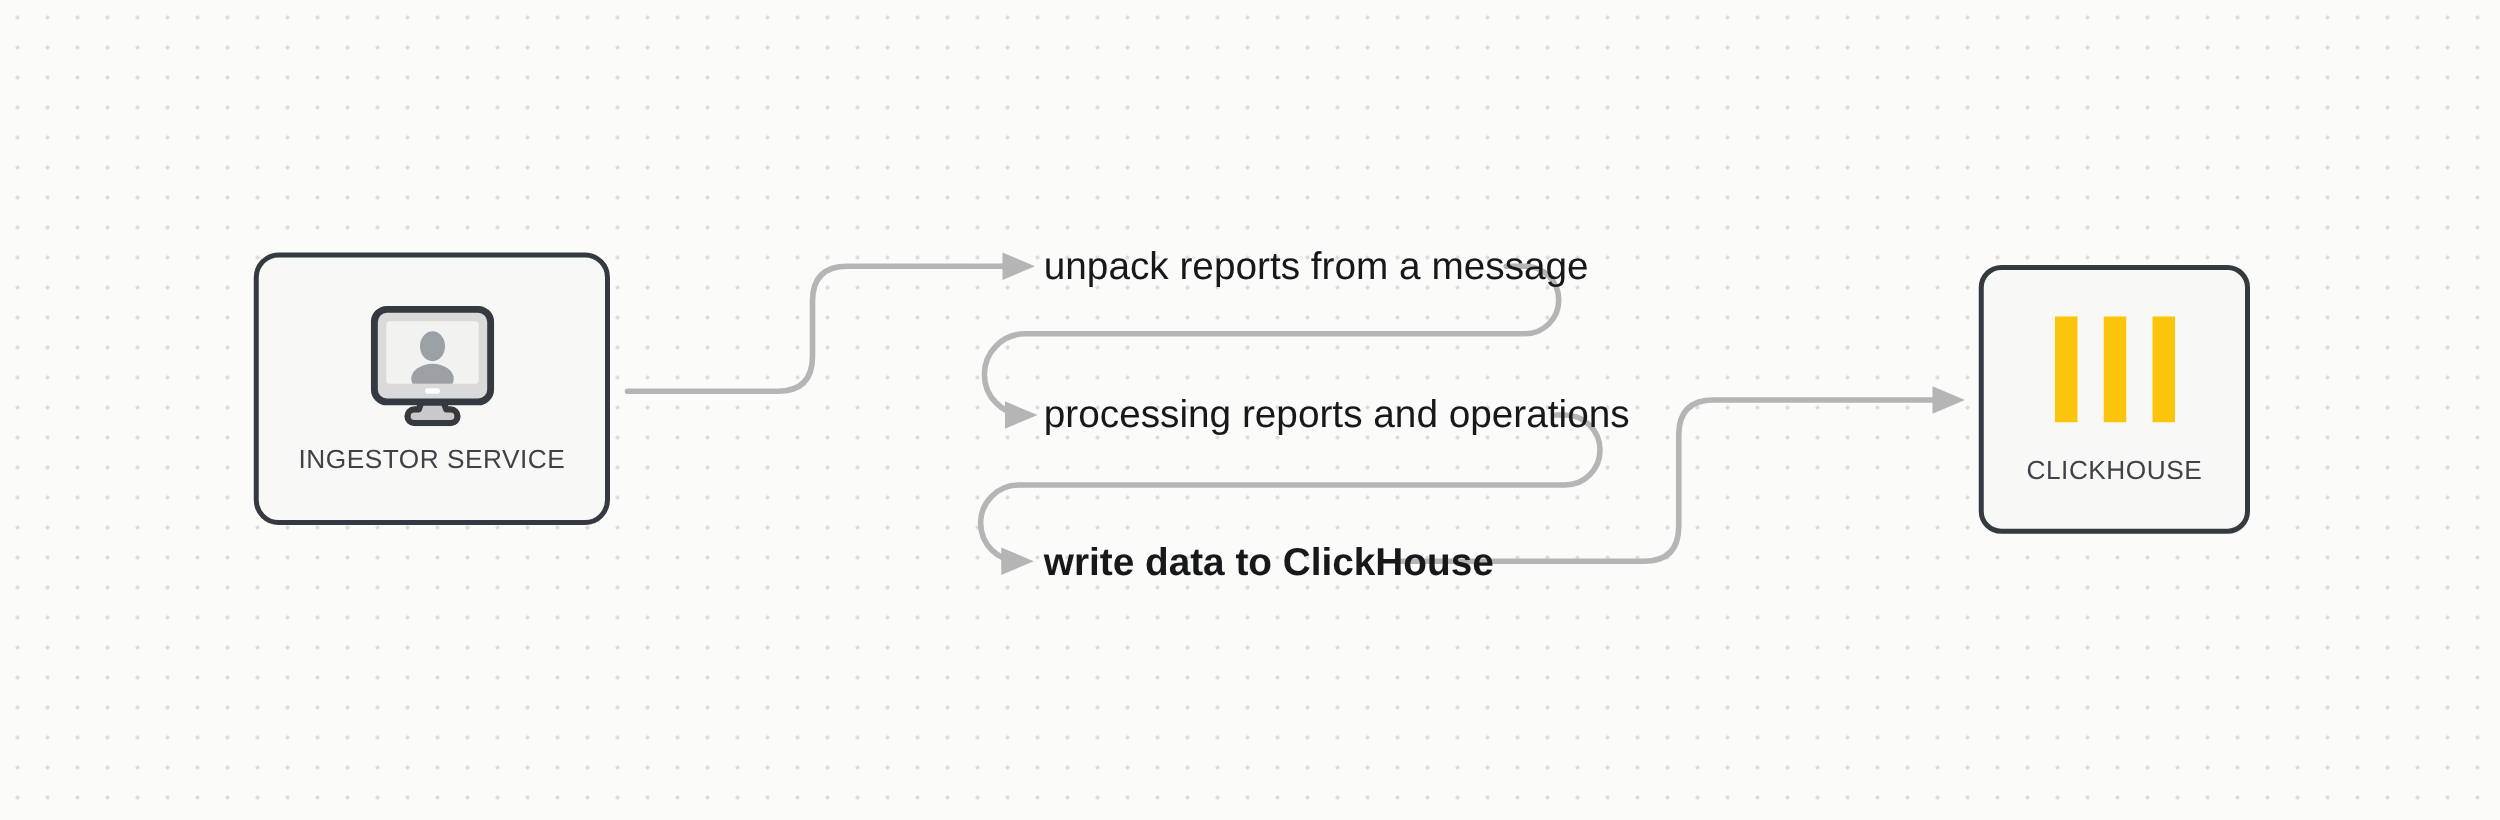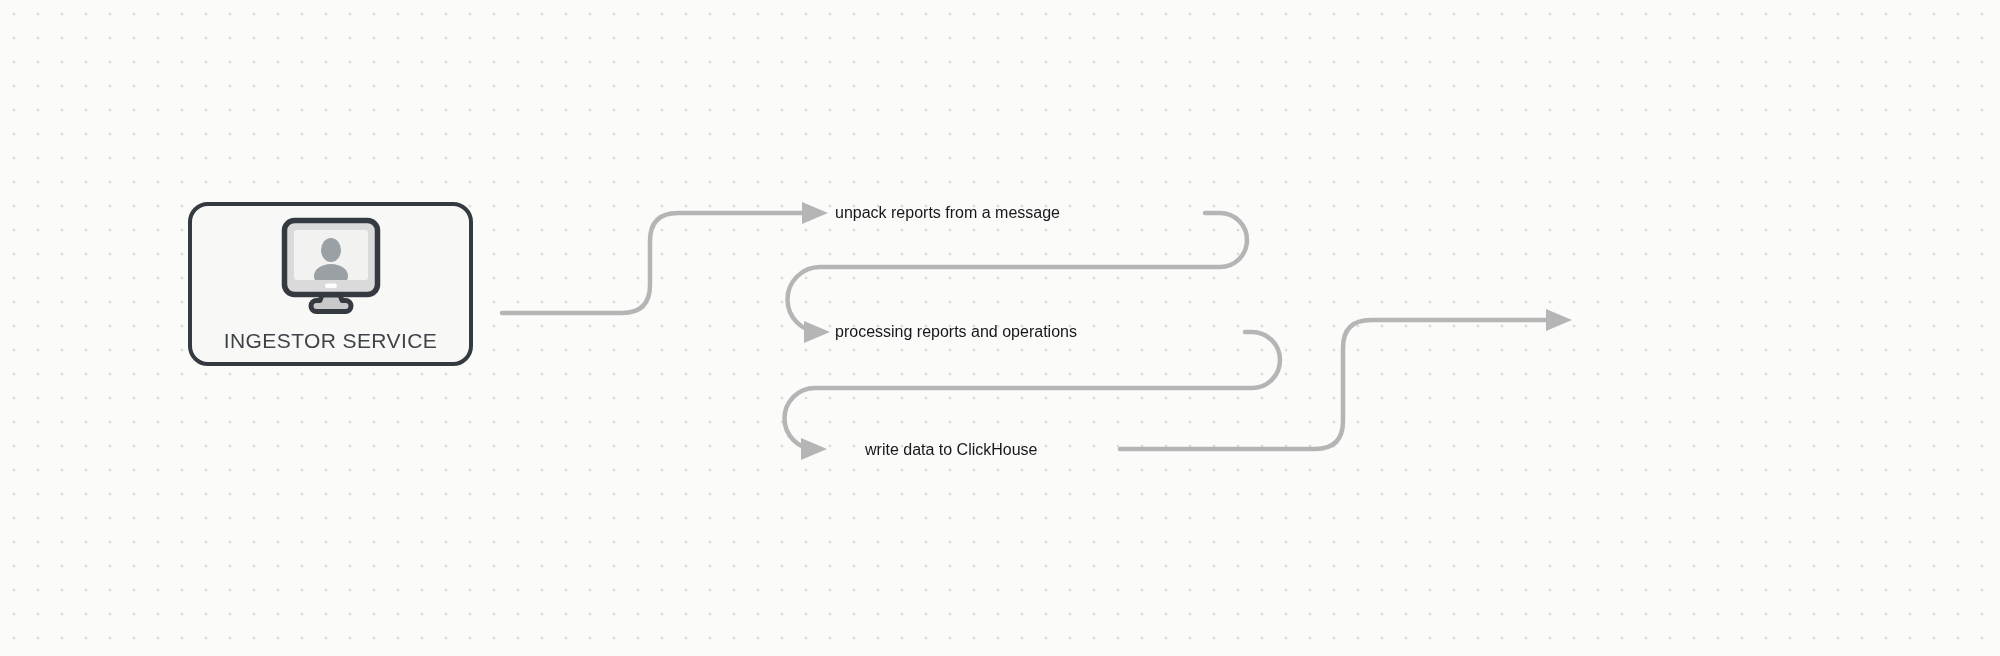--- a/index.html
+++ b/index.html
@@ -28,42 +28,42 @@
   }
   .edges-svg{position:absolute;left:0;top:0;width:2000px;height:656px;}
   .connector{stroke:var(--connector);stroke-width:4.5;fill:none;stroke-linecap:round;stroke-linejoin:round;}
   .arrowhead{fill:var(--connector);stroke:none;}
   .node{
     position:absolute;
     background:var(--node-fill);
     border:4px solid var(--node-border);
     display:flex;flex-direction:column;align-items:center;justify-content:center;
   }
-  .node-ingestor{left:188px;top:202px;width:285px;height:164px;border-radius:20px;}
+  .node-ingestor{left:203px;top:202px;width:285px;height:218px;border-radius:20px;}
   .node-clickhouse{left:1583px;top:212px;width:217px;height:215px;border-radius:18px;}
   .node-icon{display:block;}
   .node-label{
     font-size:21px;letter-spacing:0.4px;color:var(--node-label-text);
     white-space:nowrap;line-height:1;
   }
   .node-ingestor .node-label{margin-top:16px;}
   .node-clickhouse .node-label{margin-top:28px;}
   .monitor-bezel{fill:var(--monitor-bezel);stroke:var(--node-border);stroke-width:5.5;}
   .monitor-screen{fill:var(--monitor-screen);}
   .person{fill:var(--person-gray);}
   .monitor-notch{fill:#fdfdfd;}
   .monitor-stand{fill:var(--stand-gray);stroke:var(--node-border);stroke-width:5;stroke-linejoin:round;}
   .ch-bar{fill:var(--clickhouse-yellow);}
   .step{
     position:absolute;transform:translateY(-50%);
-    font-size:16px;color:var(--step-text);white-space:nowrap;line-height:1.1;
+    font-size:31px;color:var(--step-text);white-space:nowrap;line-height:1.1;
   }
   .step-1{left:835px;top:213px;}
   .step-2{left:835px;top:332px;text-align:right;}
-  .step-3{left:865px;top:450px;}
+  .step-3{left:835px;top:450px;font-weight:bold;}
 </style>
 </head>
 <body>
 
 <div class="canvas">
 
   <svg class="edges-svg" viewBox="0 0 2000 656" aria-hidden="true">
 
     <path class="connector" d="M502 313 H622 Q650 313 650 285 V241 Q650 213 678 213 H802"></path>
     <polygon class="arrowhead" points="802,202 802,224 828,213"></polygon>
@@ -94,14 +94,22 @@
       <rect class="monitor-notch" x="44" y="66.5" width="12" height="4.5" rx="2.2"></rect>
       <path class="monitor-stand" d="M41 78 h18 l2 5.5 h3.5 a5.5 5.5 0 0 1 0 11 h-29 a5.5 5.5 0 0 1 0 -11 h3.5 z"></path>
     </svg>
     <div class="node-label">INGESTOR SERVICE</div>
   </div>
 
   <div class="step step-1">unpack reports from a message</div>
   <div class="step step-2">processing reports and operations</div>
   <div class="step step-3">write data to ClickHouse</div>
 
+  <div class="node node-clickhouse">
+    <svg class="node-icon" width="96" height="85" viewBox="0 0 96 85" aria-hidden="true">
+      <rect class="ch-bar" x="0" y="0" width="18" height="85"></rect>
+      <rect class="ch-bar" x="39" y="0" width="18" height="85"></rect>
+      <rect class="ch-bar" x="78" y="0" width="18" height="85"></rect>
+    </svg>
+    <div class="node-label">CLICKHOUSE</div>
+  </div>
 
 </div>
 
 </body></html>

